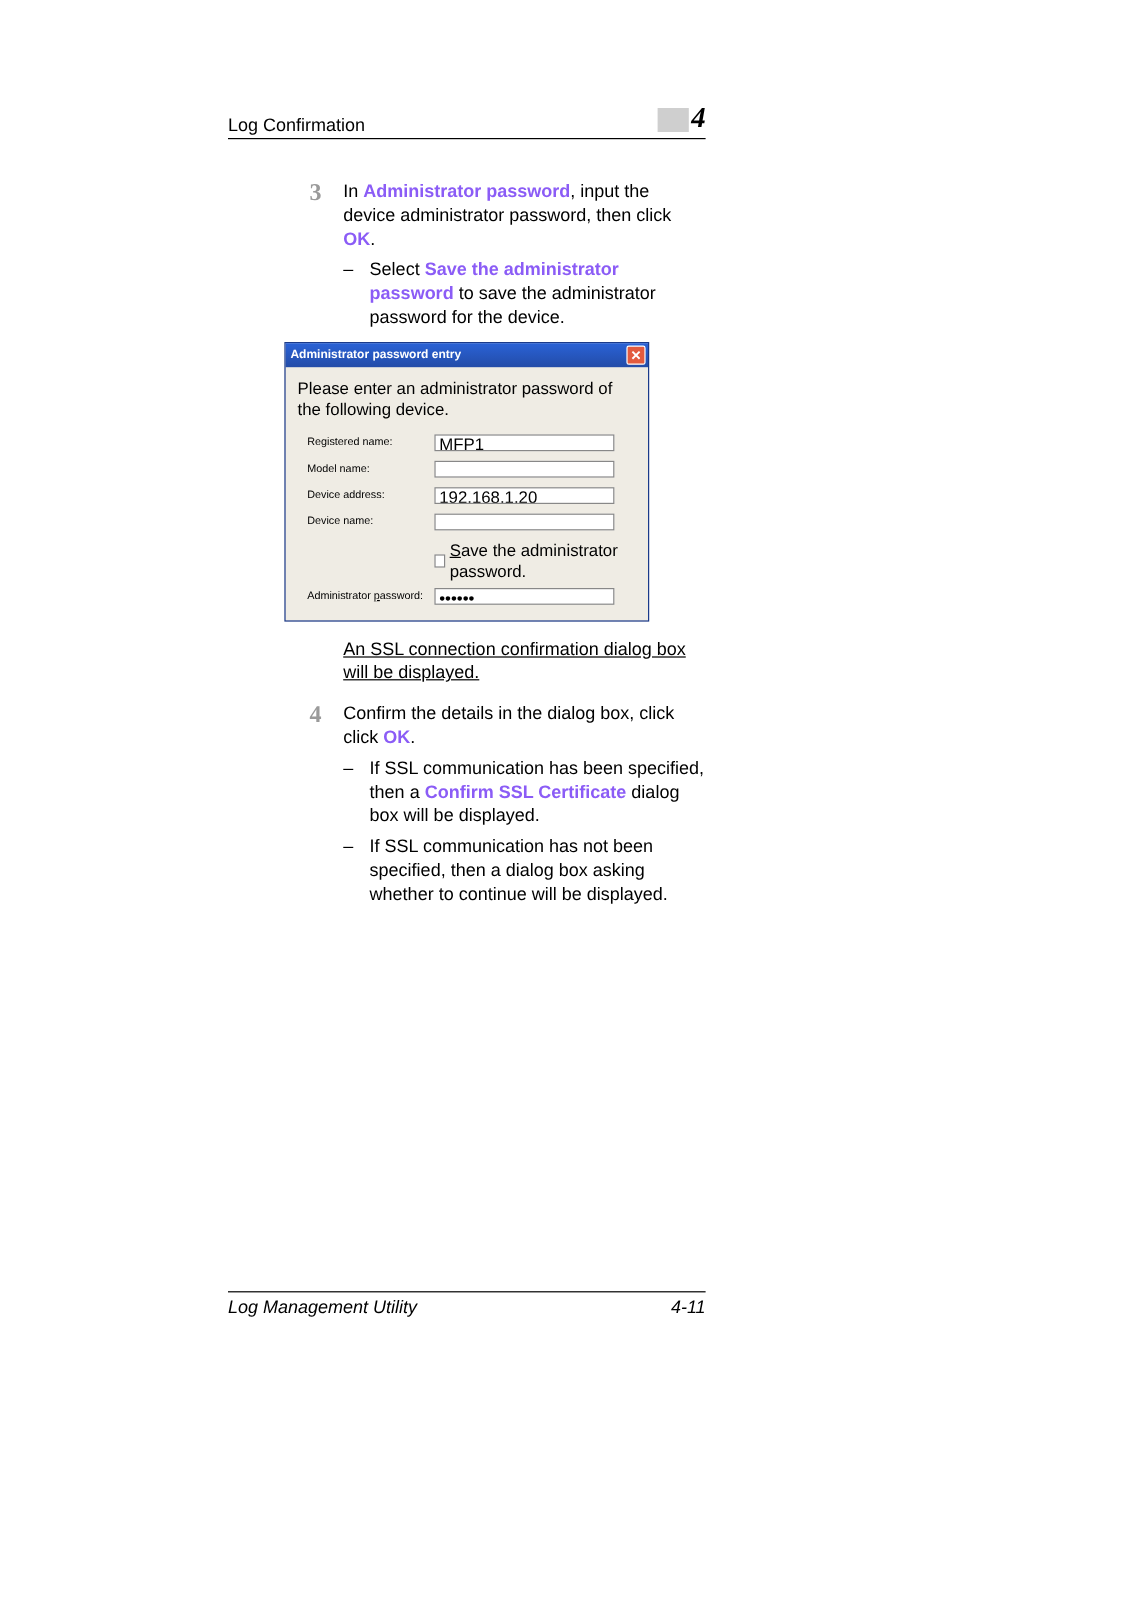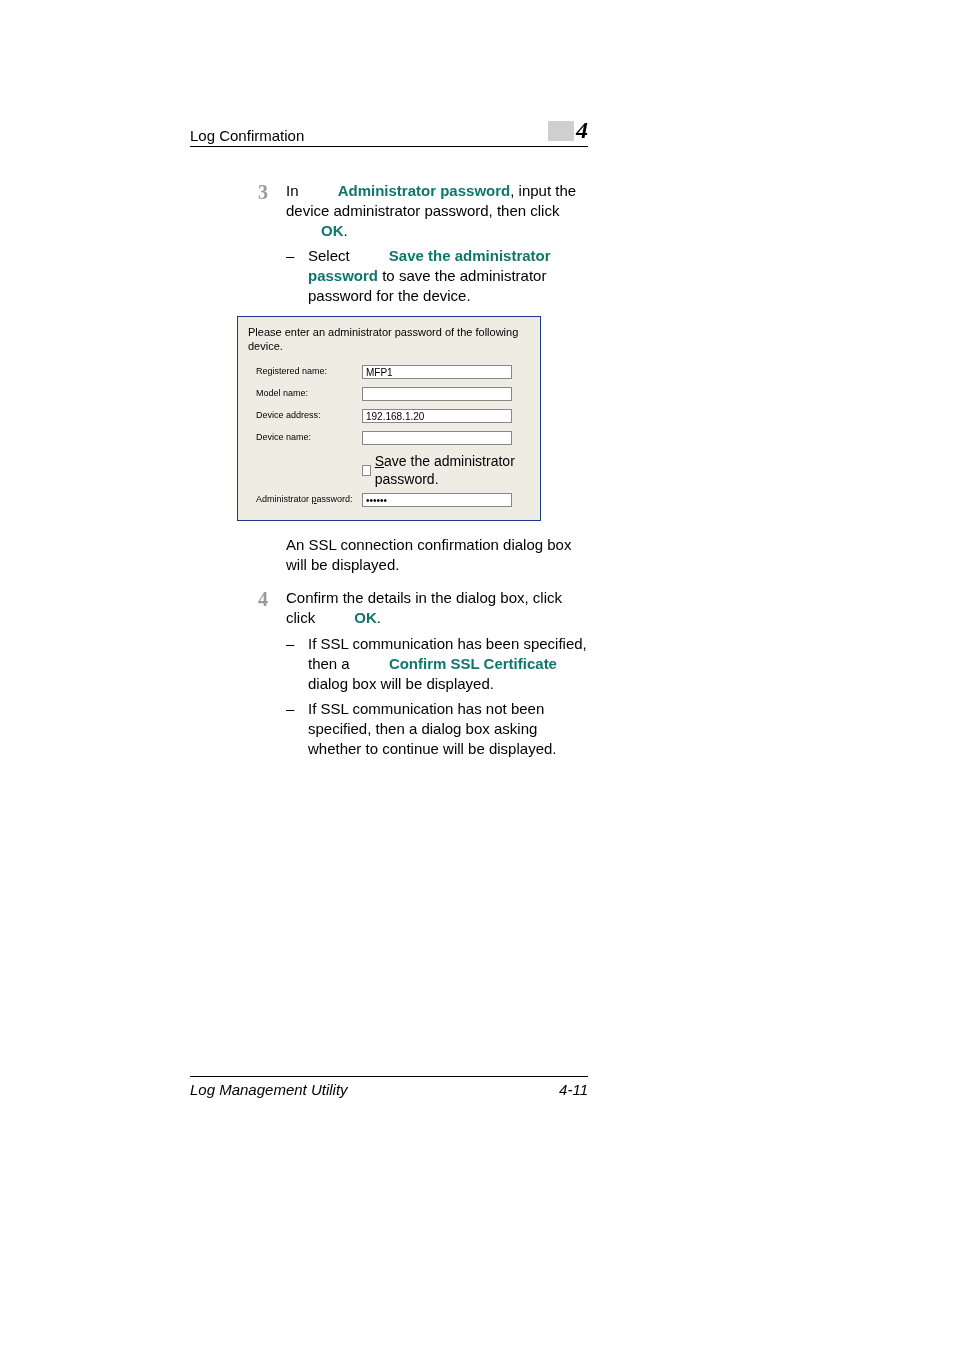--- a/index.html
+++ b/index.html
@@ -9,21 +9,21 @@
     width: 954px;
     height: 1350px;
     font-family: Arial, Helvetica, sans-serif;
     color: #000;
   }
   .page {
     position: relative;
     width: 778px;
     height: 1350px;
     box-sizing: border-box;
-    padding: 117px 190px 0 190px;
+    padding: 86px 190px 0 190px;
   }
   .header-line {
     border-bottom: 1px solid #000;
     display: flex;
     justify-content: space-between;
     align-items: flex-end;
     padding-bottom: 2px;
   }
   .header-title {
     font-size: 15px;
@@ -64,23 +64,22 @@
     text-align: right;
     padding-right: 18px;
     margin-left: 44px;
     line-height: 1.0;
     padding-top: 1px;
   }
   .step-text {
     flex: 1;
   }
   .bold-gray {
-    color: #0f766e;
+    color: #8b5cf6;
     font-weight: bold;
-    margin-left: 35px;
   }
   .sub {
     display: flex;
     margin-top: 6px;
     margin-left: 96px;
   }
   .dash {
     flex: 0 0 22px;
   }
   .sub-text {
@@ -119,41 +118,41 @@
     background: #e35b3f;
     border: 1px solid #fff;
     border-radius: 2px;
     box-sizing: border-box;
   }
   .closebtn svg { display:block; }
   .dlg-body {
     padding: 8px 10px 6px 10px;
   }
   .dlg-instruction {
-    font-size: 11px;
+    font-size: 14px;
     margin-bottom: 10px;
   }
   .form-row {
     display: flex;
     align-items: center;
     margin: 3px 0 6px 8px;
     height: 16px;
   }
   .form-row .lbl {
     width: 106px;
     font-size: 9px;
   }
   .underline-lbl { text-decoration: underline; }
   .inp {
     border: 1px solid #888;
     background: #fff;
     height: 14px;
     width: 150px;
     padding: 0 3px;
-    font-size: 10px;
+    font-size: 14px;
     line-height: 14px;
     box-sizing: border-box;
     white-space: nowrap;
     overflow: hidden;
   }
   .checkbox-row {
     display: flex;
     align-items: center;
     margin: 6px 0 2px 114px;
     font-size: 14px;
@@ -184,20 +183,21 @@
     box-shadow: inset 1px 1px 0 #fff;
   }
   .btn-help { width: 62px; }
   .btn-right { display:flex; gap:6px; }
   .btn-ok { width: 54px; }
   .btn-cancel { width: 54px; }
   .after-dlg {
     margin-left: 96px;
     margin-top: 6px;
     margin-bottom: 14px;
+    text-decoration: underline;
   }
   .footer {
     position: absolute;
     left: 190px;
     right: 190px;
     bottom: 252px;
     display: flex;
     justify-content: space-between;
     font-size: 15px;
     border-top: 1px solid #000;
@@ -228,20 +228,28 @@
     </div>
     <div class="sub">
       <div class="dash">–</div>
       <div class="sub-text">
         <span>Select </span><span class="bold-gray">Save the administrator password</span><span> to save the administrator password for the device.</span>
       </div>
     </div>
 
     <div class="dialog-wrap">
       <div class="dialog">
+        <div class="titlebar">
+          <span>Administrator password entry</span>
+          <span class="closebtn">
+            <svg width="8" height="8" viewBox="0 0 8 8">
+                <path d="M1 1 L7 7 M7 1 L1 7" stroke="#fff" stroke-width="1.6"></path>
+              </svg>
+          </span>
+        </div>
         <div class="dlg-body">
           <div class="dlg-instruction">Please enter an administrator password of the following device.</div>
 
           <div class="form-row">
             <div class="lbl">Registered name:</div>
             <div class="inp">MFP1</div>
           </div>
           <div class="form-row">
             <div class="lbl">Model name:</div>
             <div class="inp"></div>

